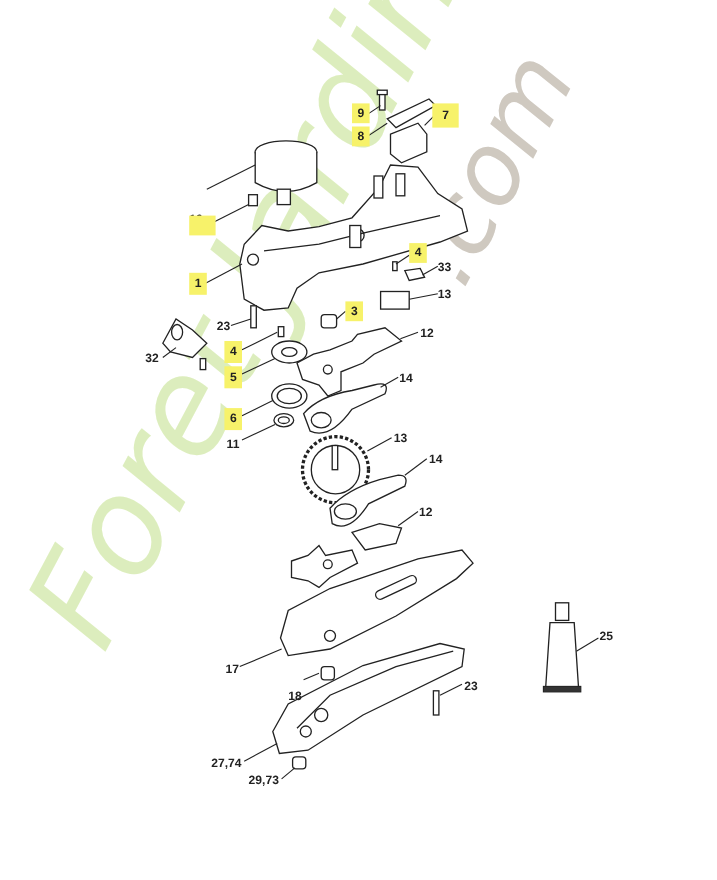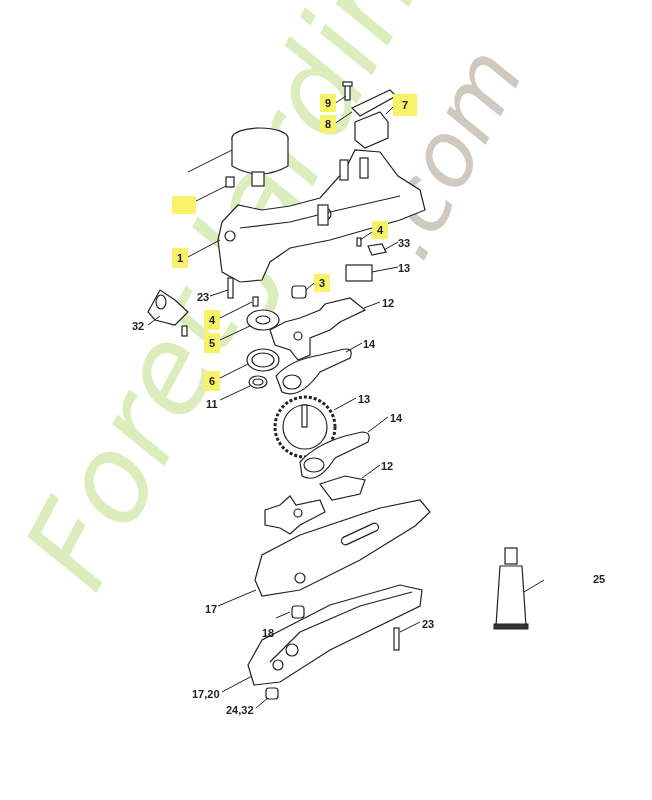--- a/index.html
+++ b/index.html
@@ -167,19 +167,19 @@
   <div class="lbl" style="left:382px;top:296px;">12</div>
   <div class="lbl" style="left:132px;top:319px;">32</div>
   <div class="lbl hl" style="left:204px;top:310px;height:20px;line-height:20px;">4</div>
   <div class="lbl hl" style="left:204px;top:333px;height:20px;line-height:20px;">5</div>
   <div class="lbl" style="left:363px;top:337px;">14</div>
   <div class="lbl hl" style="left:204px;top:371px;height:20px;line-height:20px;">6</div>
   <div class="lbl" style="left:206px;top:397px;">11</div>
   <div class="lbl" style="left:358px;top:392px;">13</div>
   <div class="lbl" style="left:390px;top:411px;">14</div>
   <div class="lbl" style="left:381px;top:459px;">12</div>
-  <div class="lbl" style="left:545px;top:572px;margin-left:48px;">25</div>
+  <div class="lbl" style="left:545px;top:572px;">25</div>
   <div class="lbl" style="left:205px;top:602px;">17</div>
   <div class="lbl" style="left:262px;top:614px;margin-top:12px;">18</div>
   <div class="lbl" style="left:422px;top:617px;">23</div>
-  <div class="lbl" style="left:192px;top:687px;">17,20</div>
-  <div class="lbl" style="left:226px;top:703px;">24,32</div>
+  <div class="lbl" style="left:192px;top:687px;">27,74</div>
+  <div class="lbl" style="left:226px;top:703px;">29,73</div>
 </div>
 
 </body></html>

